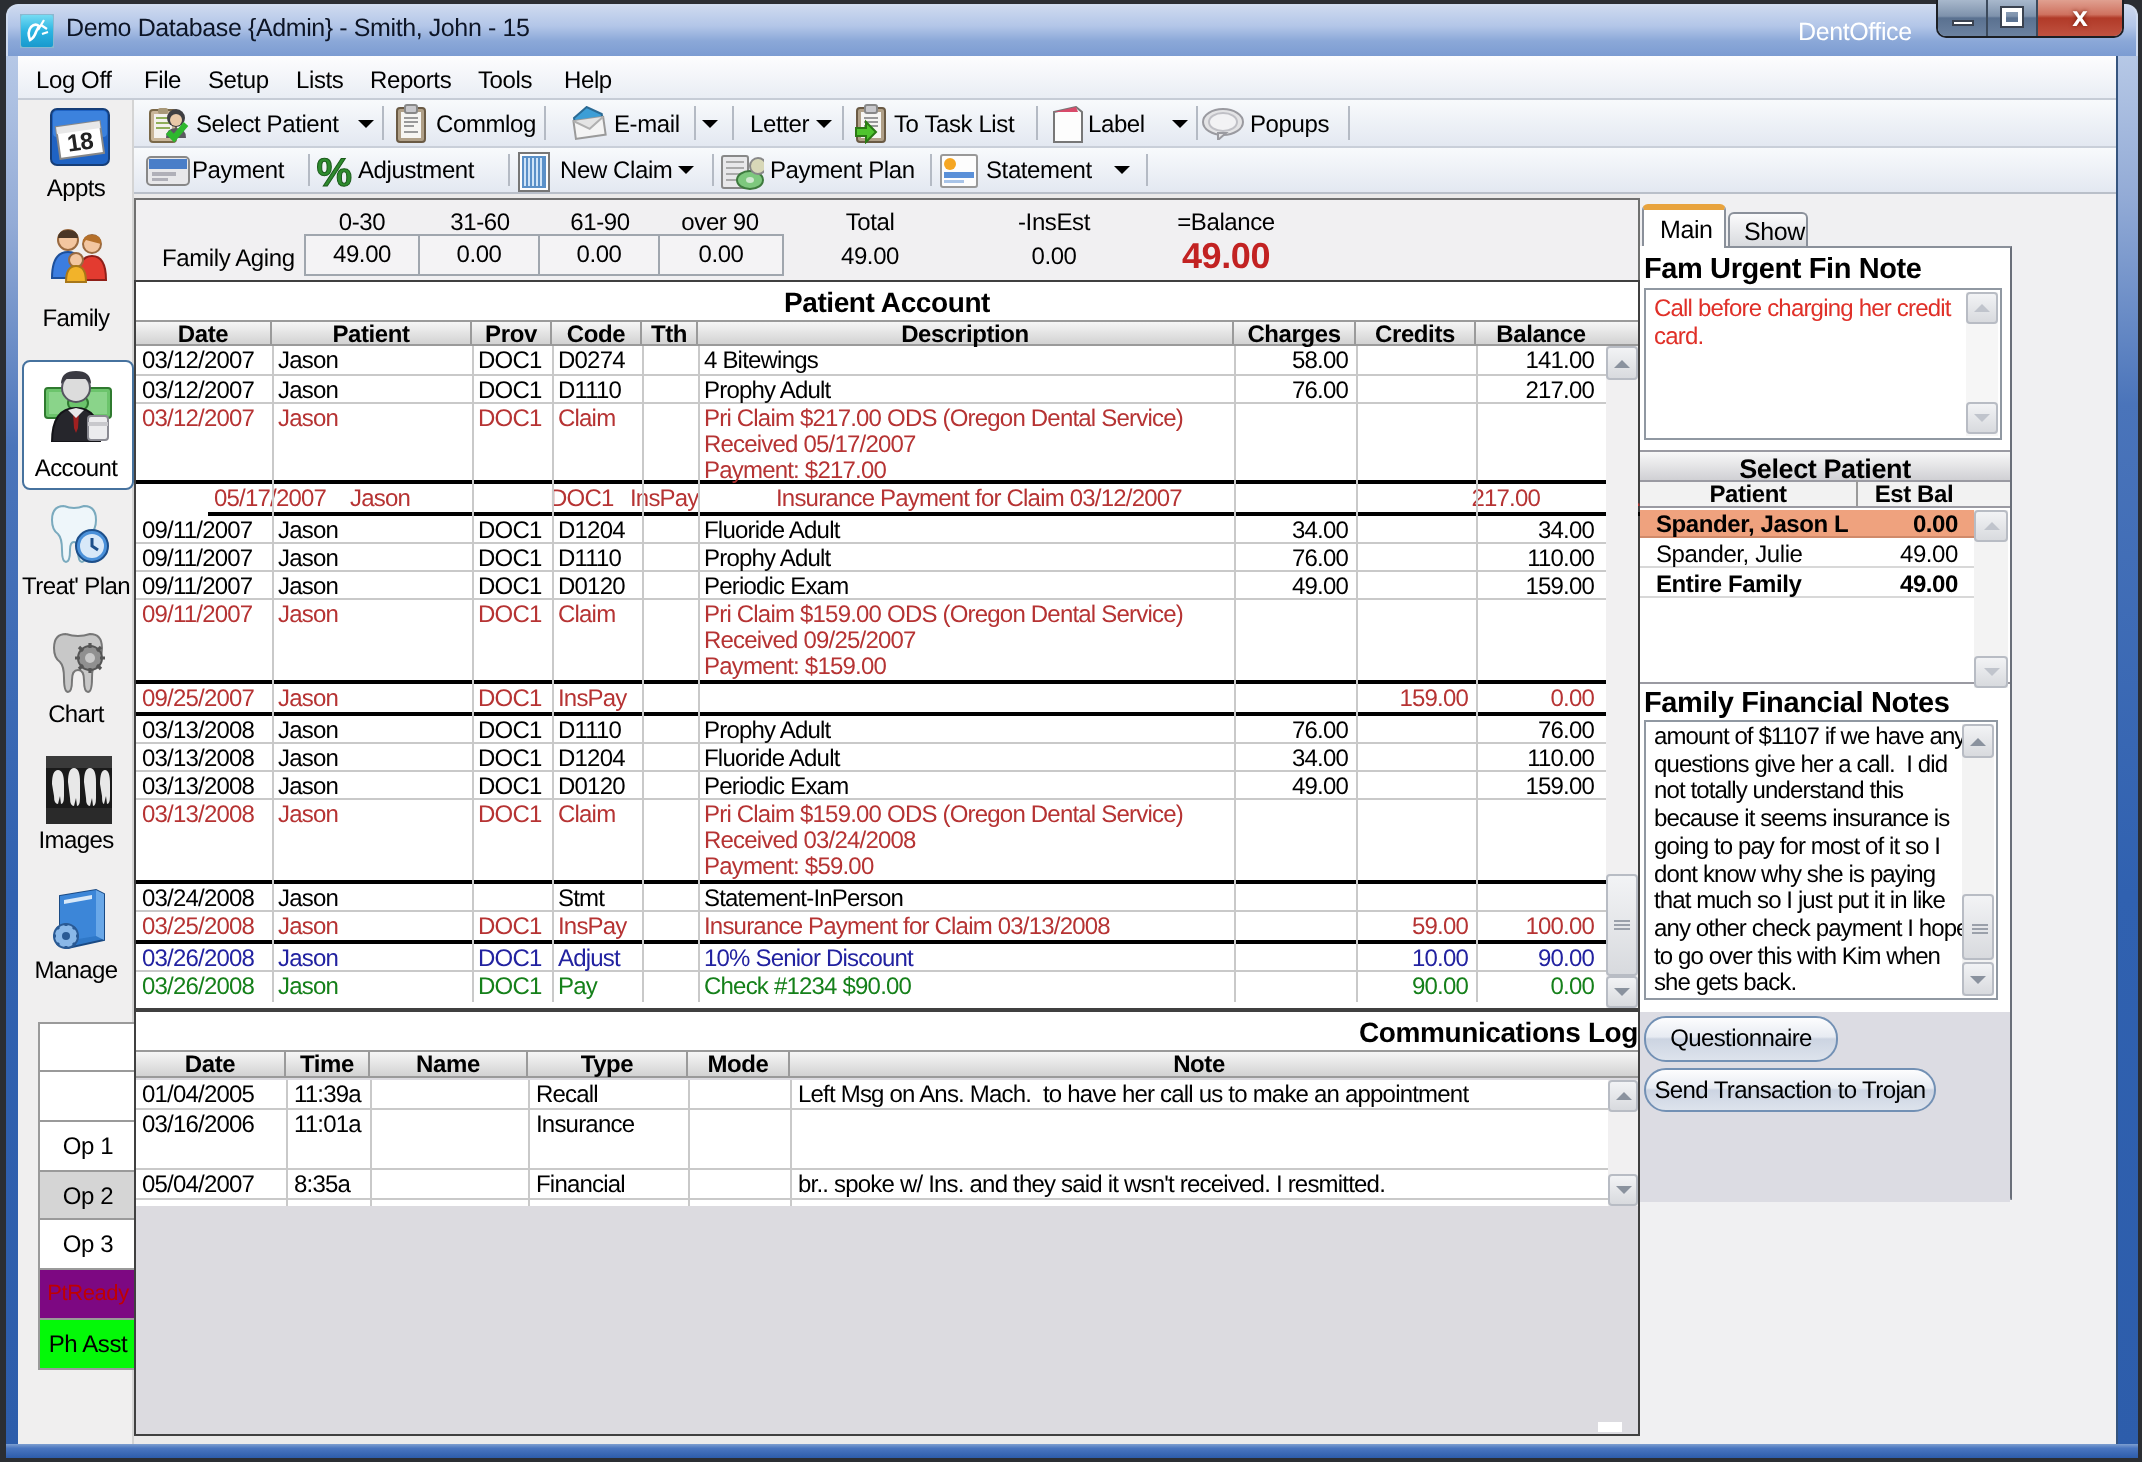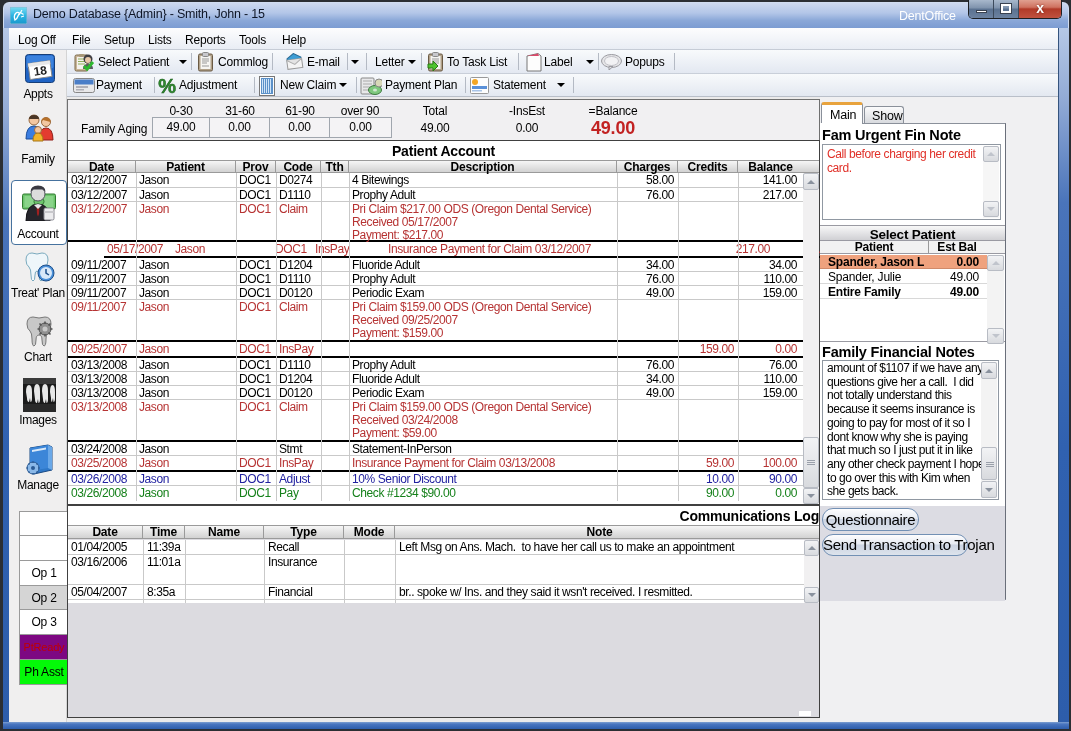--- a/index.html
+++ b/index.html
@@ -11,21 +11,21 @@
 .hdrcell{position:absolute;top:-1px;bottom:0;font-weight:bold;font-size:12px;text-align:center;border-right:1px solid #9a9a9a;}
 .sb-lbl{position:absolute;width:58px;text-align:center;font-size:12px;color:#000;letter-spacing:-0.3px;}
 .opcell{position:absolute;left:10px;width:50px;height:25px;background:#fff;border:1px solid #9a9a9a;border-top:none;text-align:center;font-size:12px;line-height:24px;}
 .scroll-btn{position:absolute;background:linear-gradient(180deg,#f2f3f5,#d8dade);border:1px solid #b8bcc4;border-radius:2px;}
 .scroll-track{position:absolute;background:#f1f0f1;}
 .arr-up{width:0;height:0;border-left:4px solid transparent;border-right:4px solid transparent;border-bottom:4px solid #8a929e;position:absolute;left:50%;top:50%;transform:translate(-50%,-50%);}
 .arr-dn{width:0;height:0;border-left:4px solid transparent;border-right:4px solid transparent;border-top:4px solid #8a929e;position:absolute;left:50%;top:50%;transform:translate(-50%,-50%);}
 .row{position:relative;width:100%;}
 .cell{position:absolute;top:0;height:100%;font-size:12px;line-height:13.5px;white-space:nowrap;overflow:visible;padding-top:1px;}
 .num{text-align:right;}
-.btn{position:absolute;background:linear-gradient(180deg,#fdfdfe,#e7ebf2 45%,#ccd4e2 50%,#dde3ec);border:1px solid #7290b4;border-radius:11px;font-size:15px;letter-spacing:-0.3px;color:#000;text-align:center;white-space:nowrap;}
+.btn{position:absolute;background:linear-gradient(180deg,#fdfdfe,#e7ebf2 45%,#ccd4e2 50%,#dde3ec);border:1px solid #7290b4;border-radius:11px;font-size:12px;letter-spacing:-0.3px;color:#000;text-align:center;white-space:nowrap;}
 </style></head>
 <body>
 
 <div class="abs" id="frame" style="left:0;top:0;width:1071px;height:731px;background:#2b2e33;"></div>
 <div class="abs" style="left:3px;top:2px;width:1066px;height:727px;border-radius:6px 6px 0 0;background:linear-gradient(180deg,#d0dcf0,#a8bfe4);"></div>
 
 <div class="abs" style="left:3px;top:28px;width:6px;height:698px;background:linear-gradient(180deg,#b6c8e6 0%,#93abd6 12%,#4a74ba 28%,#3061b0 60%,#2d5dab 100%);"></div>
 
 <div class="abs" style="left:1058px;top:28px;width:11px;height:698px;background:linear-gradient(180deg,#b6c8e6 0%,#93abd6 10%,#4a74ba 25%,#3061b0 60%,#2d5dab 100%);border-left:1px solid #35547e;"></div>
 

